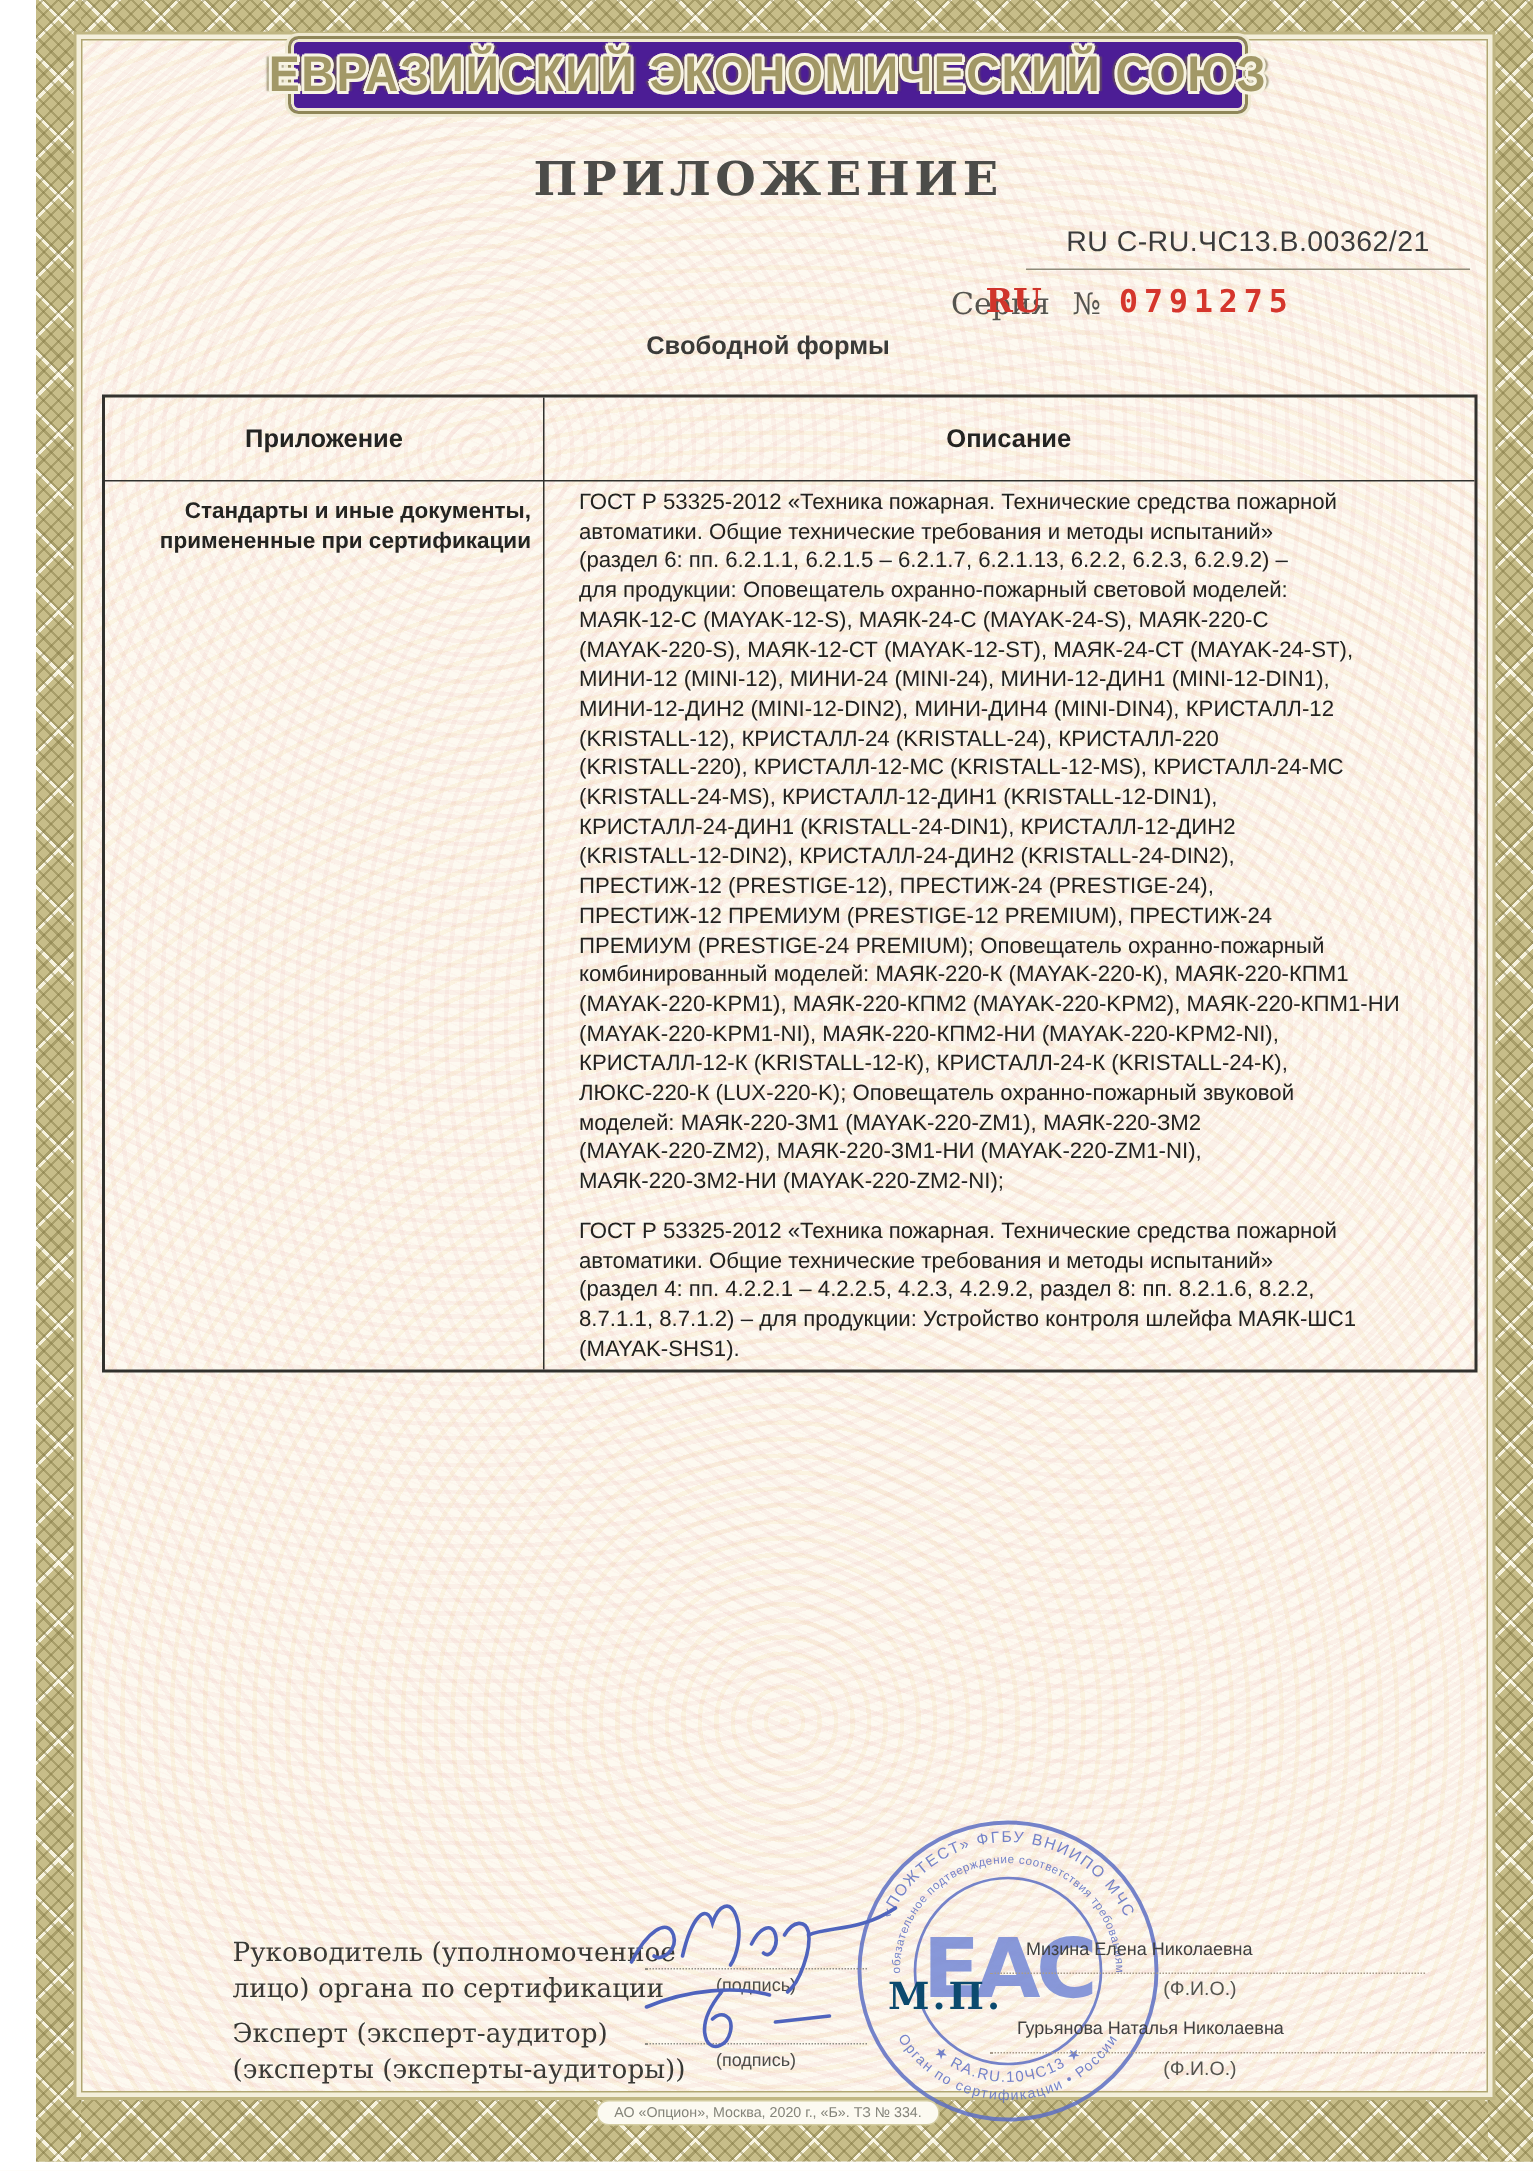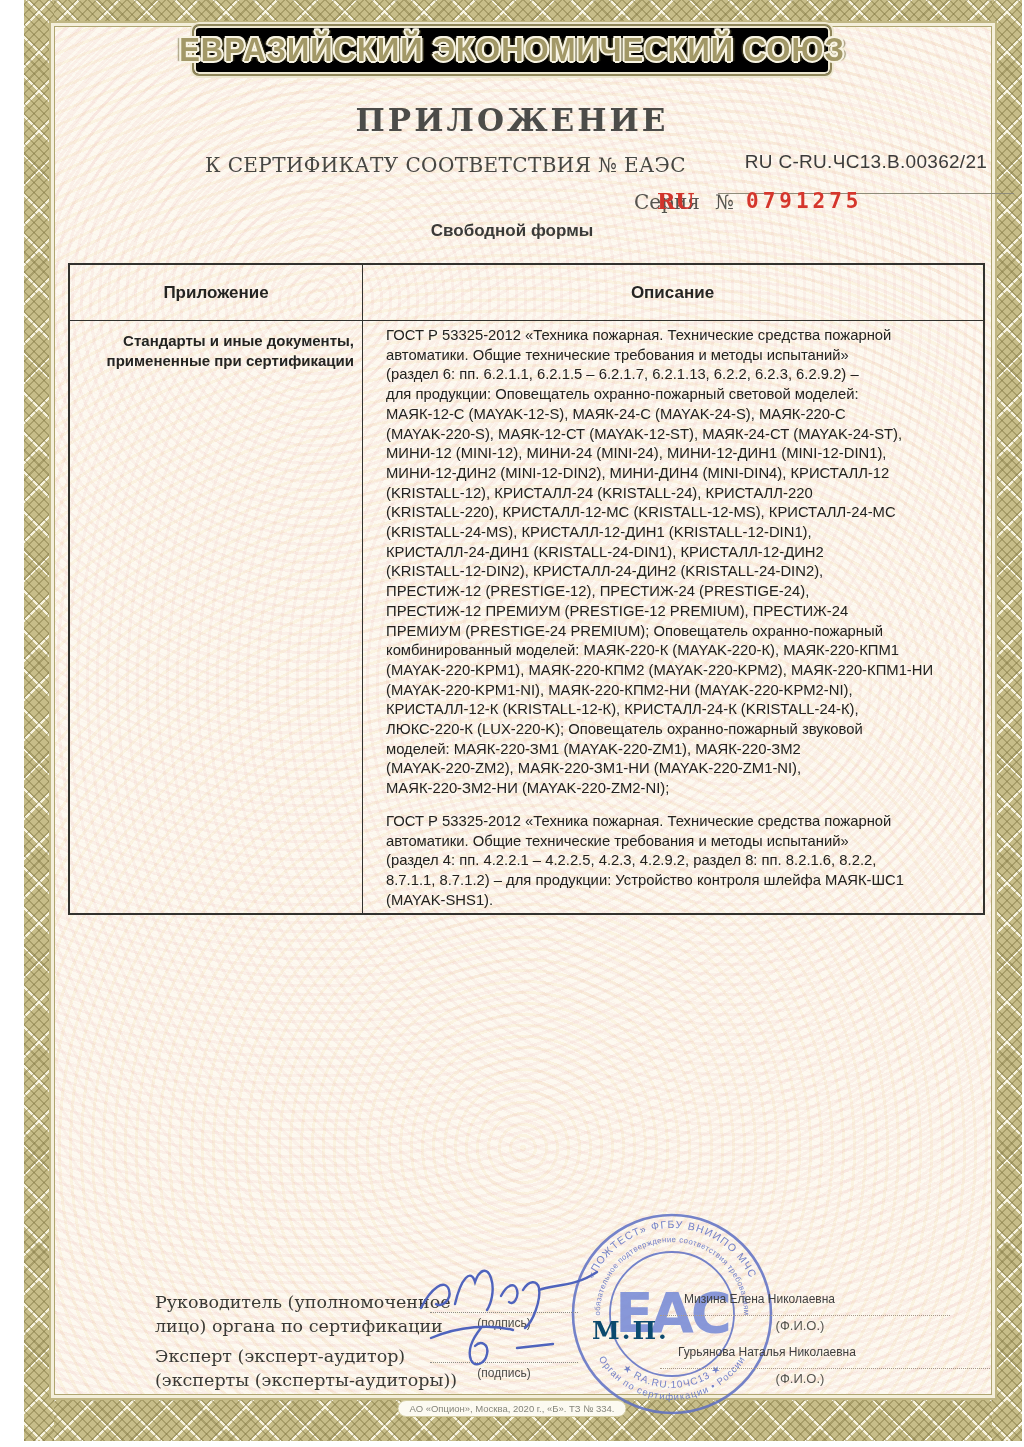--- a/index.html
+++ b/index.html
@@ -30,44 +30,44 @@
       repeating-radial-gradient(circle at 72% 48%, rgba(226,150,150,.09) 0 3px, rgba(255,255,255,0) 3px 10px),
       repeating-radial-gradient(circle at 50% 82%, rgba(235,205,120,.13) 0 3px, rgba(255,255,255,0) 3px 11px),
       repeating-linear-gradient(24deg, rgba(240,190,190,.07) 0 1px, rgba(0,0,0,0) 1px 5px);
     border:1px solid #b0a671;
     box-shadow: 0 0 0 3px #f4efdb, 0 0 0 5px #c0b683;
   }
 
   
   .banner {
     position:absolute; z-index:3; left:192px; top:24px; width:640px; height:52px;
-    background:#000000; border:2px solid #8f8659; border-radius:7px;
+    background:#4c1d95; border:2px solid #8f8659; border-radius:7px;
     box-shadow: inset 0 0 0 2px #efe9d2, 0 0 0 2px #efe9d2;
     display:flex; align-items:center; justify-content:center;
   }
   .banner span {
     font-family:"Liberation Sans", sans-serif; font-weight:bold; font-size:31px;
     letter-spacing:1px; color:#a29867; transform:scaleY(1.08);
     text-shadow: 2px 0 #f8f4e3, -2px 0 #f8f4e3, 0 2px #f8f4e3, 0 -2px #f8f4e3,
       1.5px 1.5px #f8f4e3, -1.5px -1.5px #f8f4e3, 1.5px -1.5px #f8f4e3, -1.5px 1.5px #f8f4e3,
       3.5px 0 1px rgba(110,102,58,.55), -3.5px 0 1px rgba(110,102,58,.55);
     white-space:nowrap;
   }
 
   .z { position:absolute; z-index:3; }
 
   
   .doc-title { left:0; right:0; top:102px; text-align:center;
     font-family:"DejaVu Serif", serif; font-weight:bold; font-size:31px;
     letter-spacing:3px; color:#4c4c49; }
   .sub-label { left:205px; top:153px;
     font-family:"DejaVu Serif", serif; font-size:20px; color:#474743; letter-spacing:.4px; }
-  .cert-no { left:718px; top:151px; width:296px; text-align:center;
+  .cert-no { left:684px; top:151px; width:296px; text-align:center;
     font-size:19px; color:#3b3b3b; letter-spacing:.3px;
-    border-bottom:1.5px solid #8f8c7a; padding-bottom:20px; }
+    border-bottom:1.5px solid #8f8c7a; padding-bottom:6px; }
   .series-label { left:594px; top:190px; font-family:"DejaVu Serif", serif; font-size:20px; color:#55544f;margin-left:40px; }
   .series-val { left:657px; top:188px; font-family:"DejaVu Serif", serif; font-weight:bold; font-size:22px; color:#d0342b; }
   .num-sign { left:715px; top:190px; font-family:"DejaVu Serif", serif; font-size:20px; color:#55544f; }
   .blank-no { left:746px; top:189px; font-family:"DejaVu Sans Mono", monospace; font-size:21px;
     font-weight:bold; letter-spacing:4px; color:#d5362c; }
   .form-type { left:0; right:0; top:221px; text-align:center;
     font-weight:bold; font-size:17px; color:#3a3a38; }
 
   
   .tbl { left:68px; top:263px; width:917px; height:652px; border:2px solid #32322e; background:rgba(255,255,255,0); }
@@ -125,21 +125,20 @@
   <div class="band band-bottom"></div>
   <div class="band band-left"></div>
   <div class="band band-right"></div>
   <div class="field"></div>
 
   <div class="banner">
     <span>ЕВРАЗИЙСКИЙ ЭКОНОМИЧЕСКИЙ СОЮЗ</span>
   </div>
 
   <div class="z doc-title">ПРИЛОЖЕНИЕ</div>
-  <div class="z sub-label">К СЕРТИФИКАТУ СООТВЕТСТВИЯ № ЕАЭС</div>
   <div class="z cert-no">RU C-RU.ЧС13.В.00362/21</div>
   <div class="z series-label">Серия</div>
   <div class="z series-val">RU</div>
   <div class="z num-sign">№</div>
   <div class="z blank-no">0791275</div>
   <div class="z form-type">Свободной формы</div>
 
   <div class="z tbl">
     <div class="vline"></div>
     <div class="hline"></div>

